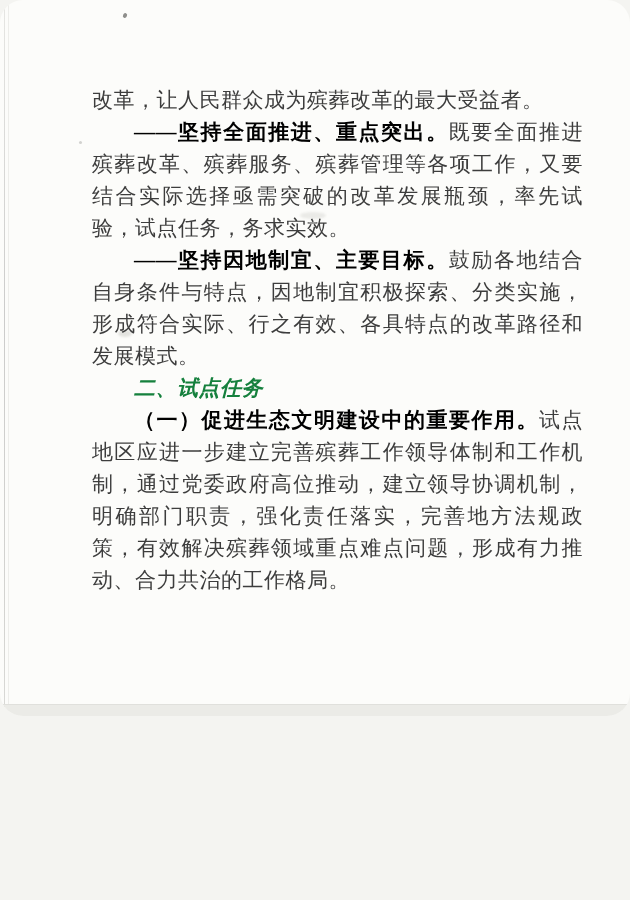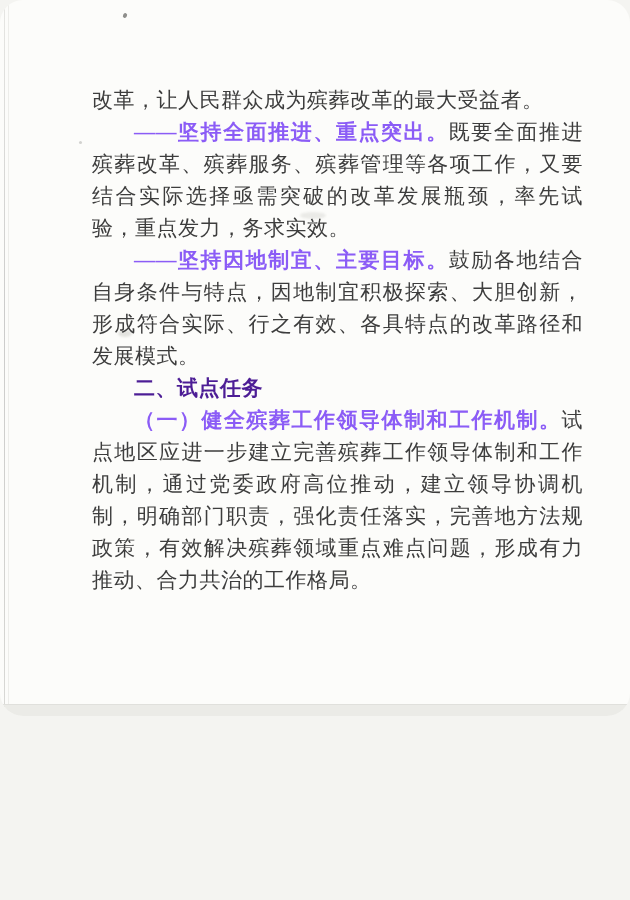--- a/index.html
+++ b/index.html
@@ -72,24 +72,24 @@
     font-size: 21px;
     line-height: 32px;
     letter-spacing: 0.5px;
     color: #3d3d3d;
     text-align: justify;
   }
   .para { margin: 0; }
   .para.indent { text-indent: 2em; }
   .para .lead {
     font-weight: 700;
-    color: #8b5cf6;
+    color: #000000;
   }
   .para.goal .lead { font-weight: 600; }
-  .para.heading .lead { color: #4c1d95; }
+  .para.heading .lead { color: #15803d; font-style: italic; }
 
   .page-number {
     position: absolute;
     left: 531px;
     top: 818px;
     width: 60px;
     font-size: 17px;
     letter-spacing: 0px;
     color: #454545;
     white-space: nowrap;
@@ -102,22 +102,22 @@
   <div class="scan-edge-left"></div>
   <div class="scan-edge-left2"></div>
   <div class="speck s1"></div>
   <div class="speck s2"></div>
   <div class="smudge m1"></div>
   <div class="smudge m2"></div>
   <div class="smudge m3"></div>
 
   <main class="text-block" id="text-block">
       <p class="para"><span>改革，让人民群众成为殡葬改革的最大受益者。</span></p>
-      <p class="para indent"><span class="lead">——坚持全面推进、重点突出。</span><span>既要全面推进殡葬改革、殡葬服务、殡葬管理等各项工作，又要结合实际选择亟需突破的改革发展瓶颈，率先试验，重点发力，务求实效。</span></p>
-      <p class="para indent"><span class="lead">——坚持因地制宜、主要目标。</span><span>鼓励各地结合自身条件与特点，因地制宜积极探索、大胆创新，形成符合实际、行之有效、各具特点的改革路径和发展模式。</span></p>
+      <p class="para indent"><span class="lead">——坚持全面推进、重点突出。</span><span>既要全面推进殡葬改革、殡葬服务、殡葬管理等各项工作，又要结合实际选择亟需突破的改革发展瓶颈，率先试验，试点任务，务求实效。</span></p>
+      <p class="para indent"><span class="lead">——坚持因地制宜、主要目标。</span><span>鼓励各地结合自身条件与特点，因地制宜积极探索、分类实施，形成符合实际、行之有效、各具特点的改革路径和发展模式。</span></p>
       <p class="para indent heading"><span class="lead">二、试点任务</span></p>
-      <p class="para indent goal"><span class="lead">（一）健全殡葬工作领导体制和工作机制。</span><span>试点地区应进一步建立完善殡葬工作领导体制和工作机制，通过党委政府高位推动，建立领导协调机制，明确部门职责，强化责任落实，完善地方法规政策，有效解决殡葬领域重点难点问题，形成有力推动、合力共治的工作格局。</span></p>
+      <p class="para indent goal"><span class="lead">（一）促进生态文明建设中的重要作用。</span><span>试点地区应进一步建立完善殡葬工作领导体制和工作机制，通过党委政府高位推动，建立领导协调机制，明确部门职责，强化责任落实，完善地方法规政策，有效解决殡葬领域重点难点问题，形成有力推动、合力共治的工作格局。</span></p>
     </main>
 
   <div class="page-number">—3—</div>
 
   <div class="scan-bottom"></div>
 </div>
 
 </body></html>

